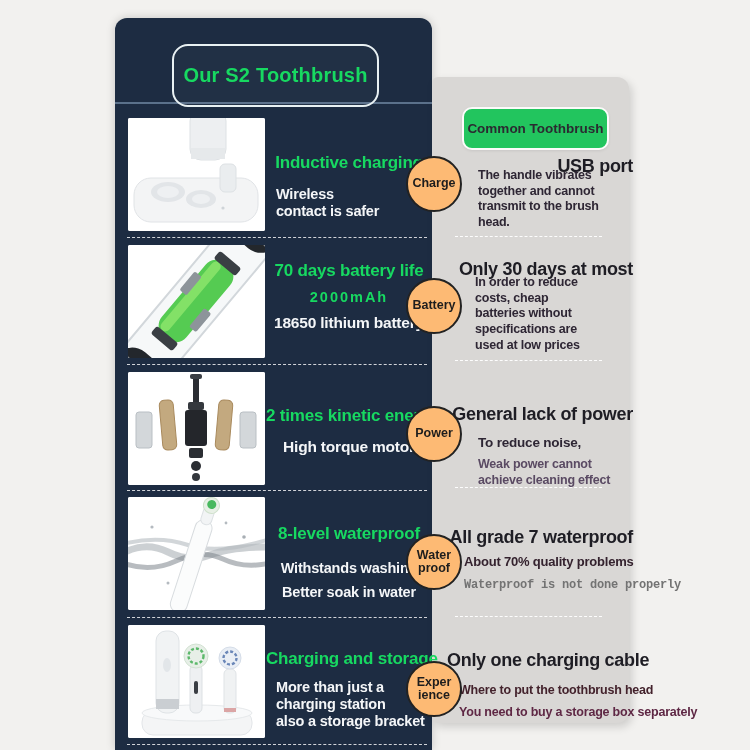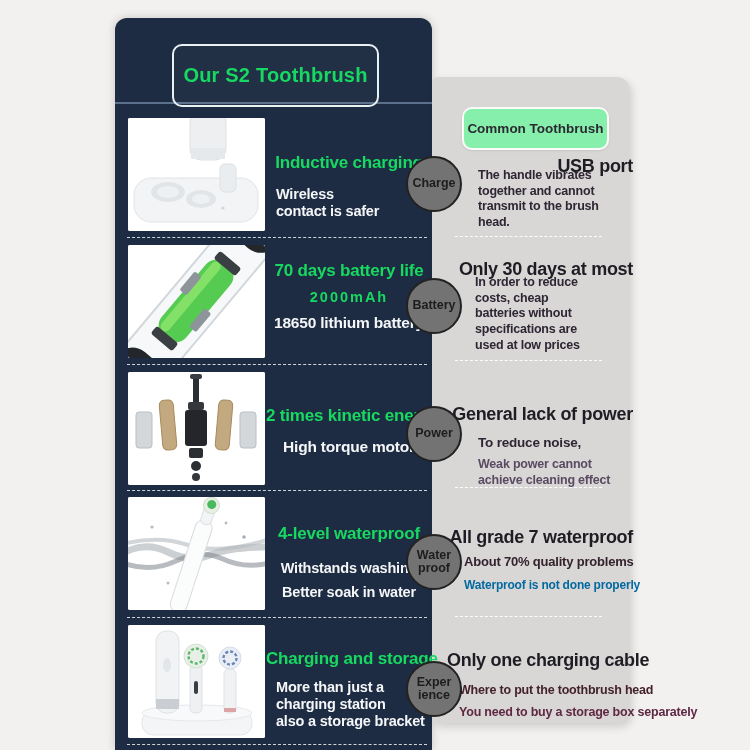--- a/index.html
+++ b/index.html
@@ -17,37 +17,37 @@
     left:115px;top:18px;width:317px;height:732px;
     background:#1d2c42;border-radius:12px 12px 0 0;
     box-shadow:0 0 10px rgba(0,0,0,.18);
   }
   .panel-topline{
     left:115px;top:102px;width:317px;height:2px;
     background:rgba(168,198,228,.45);
   }
   .title-box{
     left:172px;top:44px;width:203px;height:59px;
-    border:2.5px solid #e9f1f3;border-radius:10px;
+    border:2.5px solid #e9f1f3;border-radius:16px;
     display:flex;align-items:center;justify-content:center;
     background:rgba(255,255,255,.02);
   }
   .title-box span{
     color:#17d961;font-size:20px;font-weight:700;letter-spacing:.2px;white-space:nowrap;
   }
 
   
   .gray-panel{
     left:432px;top:77px;width:197px;height:646px;
     background:#d9d7d5;border-radius:6px 12px 12px 6px;
     box-shadow:3px 4px 9px rgba(0,0,0,.15);
   }
   .common-box{
     left:462px;top:107px;width:143px;height:39px;
-    border:2px solid #fbfbfa;border-radius:10px;background:#86efac;
+    border:2px solid #fbfbfa;border-radius:10px;background:#22c55e;
     display:flex;align-items:center;justify-content:center;
     box-shadow:0 1px 3px rgba(0,0,0,.08);
   }
   .common-box span{color:#2b2a31;font-size:13.5px;font-weight:600;white-space:nowrap;}
 
   
   .card{
     left:128px;width:137px;height:113px;background:#ffffff;border-radius:2px;overflow:hidden;
   }
 
@@ -56,37 +56,37 @@
   .green-title{color:#17d961;font-weight:700;font-size:17px;letter-spacing:-.2px;white-space:nowrap;}
   .white-body{color:#f4f6f8;font-weight:700;font-size:14.5px;letter-spacing:-.2px;line-height:1.2;}
   .align-left{text-align:left;padding-left:10px;}
   .mah{color:#17d961;font-weight:700;font-size:14.5px;letter-spacing:2px;}
   .lh-tall{line-height:1.68;}
   .lh-mid{line-height:1.18;}
 
   
   .badge{
     width:52px;height:52px;border-radius:50%;
-    background:#737373;border:2.5px solid #222222;
+    background:#fdba74;border:2.5px solid #222222;
     display:flex;align-items:center;justify-content:center;text-align:center;
     color:#1d1d1d;font-size:12.5px;font-weight:600;line-height:1.05;
     z-index:6;left:406px;
   }
 
   
   .dash-dark{left:127px;width:300px;height:0;border-top:1.5px dashed rgba(255,255,255,.8);}
   .dash-gray{left:455px;width:147px;height:0;border-top:1.5px dashed rgba(255,255,255,.95);}
 
   
   .rhead{left:447px;width:186px;text-align:right;color:#1e1d24;font-weight:600;
          font-size:18px;letter-spacing:-.3px;white-space:nowrap;}
   .rbody{color:#2e2634;font-weight:700;font-size:12.5px;line-height:1.25;letter-spacing:-.2px;}
   .rbody2{font-weight:600;font-size:12.5px;line-height:1.3;letter-spacing:-.2px;}
   .c-purple{color:#5a4a63;}
-  .c-maroon{color:#0369a1;}
+  .c-maroon{color:#737373;font-family:Liberation Mono, monospace;}
   .c-dark{color:#34222e;}
 </style>
 </head>
 <body>
 
 <div>
 
   <div class="abs dark-panel"></div>
   <div class="abs gray-panel"></div>
   <div class="abs panel-topline"></div>
@@ -190,21 +190,21 @@
       <circle cx="116" cy="40" r="1.8" fill="#a8aeb4"></circle>
         <circle cx="40" cy="86" r="1.5" fill="#b4bac0"></circle>
       <g transform="rotate(18 68 56)">
         <rect x="59" y="22" width="17" height="96" rx="8" fill="#fbfcfc" stroke="#d8dcdf"></rect>
         <rect x="62" y="8" width="11" height="18" rx="5" fill="#f2f4f5" stroke="#dde1e4"></rect>
         <circle cx="68" cy="6" r="8" fill="#e8f0e6" stroke="#cfe0cc"></circle>
         <circle cx="68" cy="5" r="4.5" fill="#49b95f"></circle>
       </g>
     </svg>
   </div>
-  <div class="abs ltext green-title" style="top:524px">4-level waterproof</div>
+  <div class="abs ltext green-title" style="top:524px">8-level waterproof</div>
   <div class="abs ltext white-body pre lh-tall" style="top:556px">Withstands washing
 Better soak in water</div>
   <div class="abs badge pre" style="top:534px">Water
 proof</div>
   <div class="abs rhead" style="top:527px">All grade 7 waterproof</div>
   <div class="abs rbody c-dark nowrap" style="left:464px;top:554px;font-size:13px">About 70% quality problems</div>
   <div class="abs rbody2 c-maroon nowrap" style="left:464px;top:578px;font-size:12px">Waterproof is not done properly</div>
   <div class="abs dash-dark" style="top:617px"></div>
   <div class="abs dash-gray" style="top:616px"></div>
 

